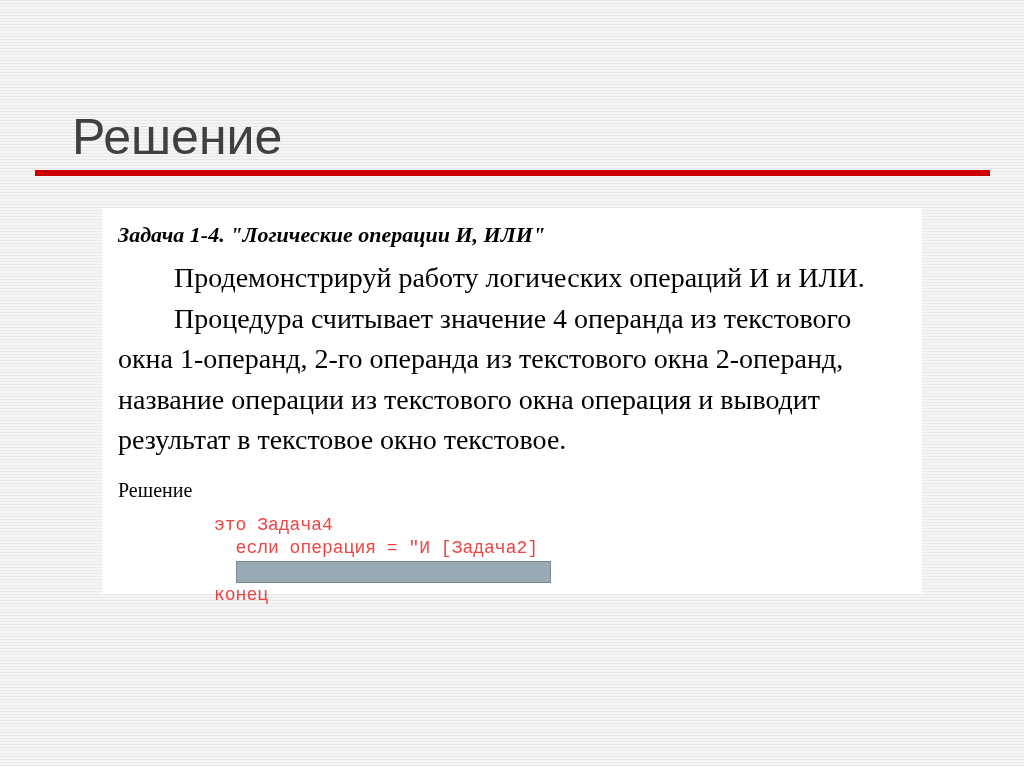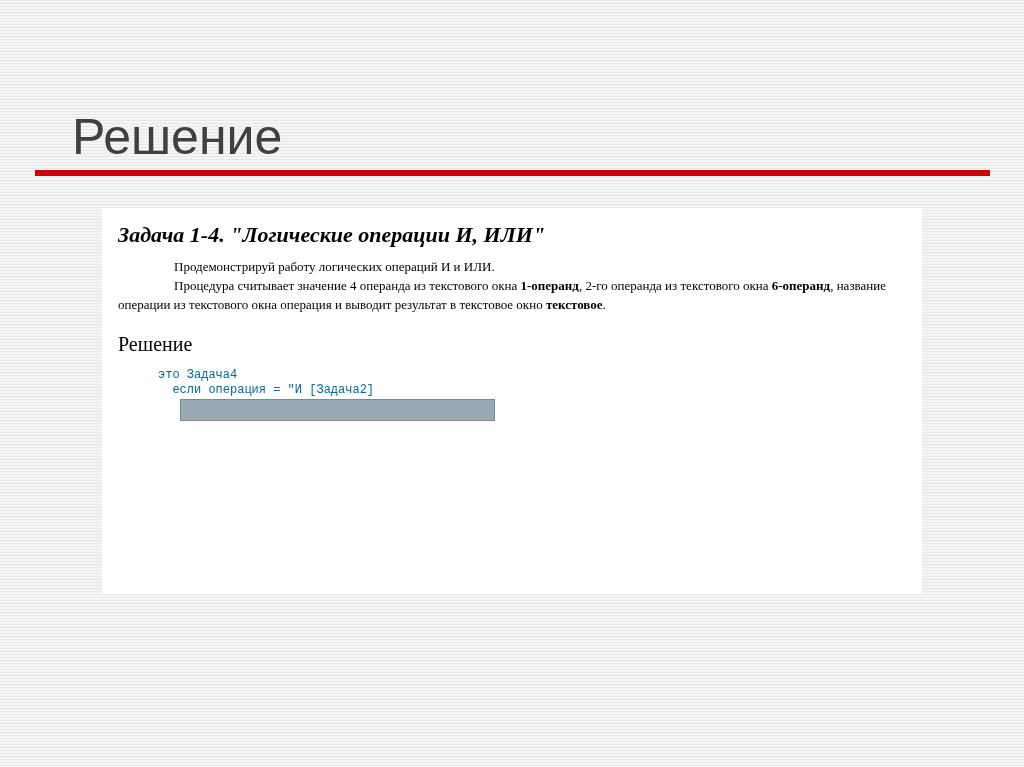--- a/index.html
+++ b/index.html
@@ -42,37 +42,37 @@
     padding: 14px 18px 10px 16px;
   }
   .task-heading {
     font-style: italic;
     font-weight: bold;
     font-size: 22px;
     color: #000;
     margin-bottom: 10px;
   }
   .body-text {
-    font-size: 13px;
+    font-size: 28px;
     color: #000;
     line-height: 1.45;
     text-indent: 56px;
   }
-  .b1 { font-weight: bold; }
+  .b1 { font-weight: normal; }
   .section-label {
     font-size: 20px;
     color: #000;
     margin-top: 18px;
   }
   .code-block {
     font-family: "Courier New", monospace;
-    font-size: 12px;
-    color: #0369a1;
+    font-size: 18px;
+    color: #ef4444;
     margin-top: 12px;
-    margin-left: 40px;
+    margin-left: 96px;
     line-height: 1.3;
     position: relative;
   }
   .code-line { white-space: pre; }
   .redacted {
     display: inline-block;
     width: 315px;
     height: 22px;
     background: #9aaab4;
     border: 1px solid #7a8a94;
@@ -85,23 +85,24 @@
 
 <div class="slide-title">Решение</div>
 <div class="underline"></div>
 
 <div class="content-box">
   <div class="task-heading">Задача 1-4. "Логические операции И, ИЛИ"</div>
 
   <div class="body-text">Продемонстрируй работу логических операций И и ИЛИ.</div>
 
   <div class="body-text">
-    <span>Процедура считывает значение 4 операнда из текстового окна </span><span class="b1">1-операнд</span><span>, 2-го операнда из текстового окна </span><span class="b1">6-операнд</span><span>, название операции из текстового окна операция  и выводит результат в текстовое окно </span><span class="b1">текстовое</span><span>.</span>
+    <span>Процедура считывает значение 4 операнда из текстового окна </span><span class="b1">1-операнд</span><span>, 2-го операнда из текстового окна </span><span class="b1">2-операнд</span><span>, название операции из текстового окна операция  и выводит результат в текстовое окно </span><span class="b1">текстовое</span><span>.</span>
   </div>
 
   <div class="section-label">Решение</div>
 
   <div class="code-block">
     <div class="code-line">это Задача4</div>
     <div class="code-line">  если операция = "И [Задача2]</div>
     <div><span class="redacted"></span></div>
+    <div class="code-line">конец</div>
   </div>
 </div>
 
 </body></html>

